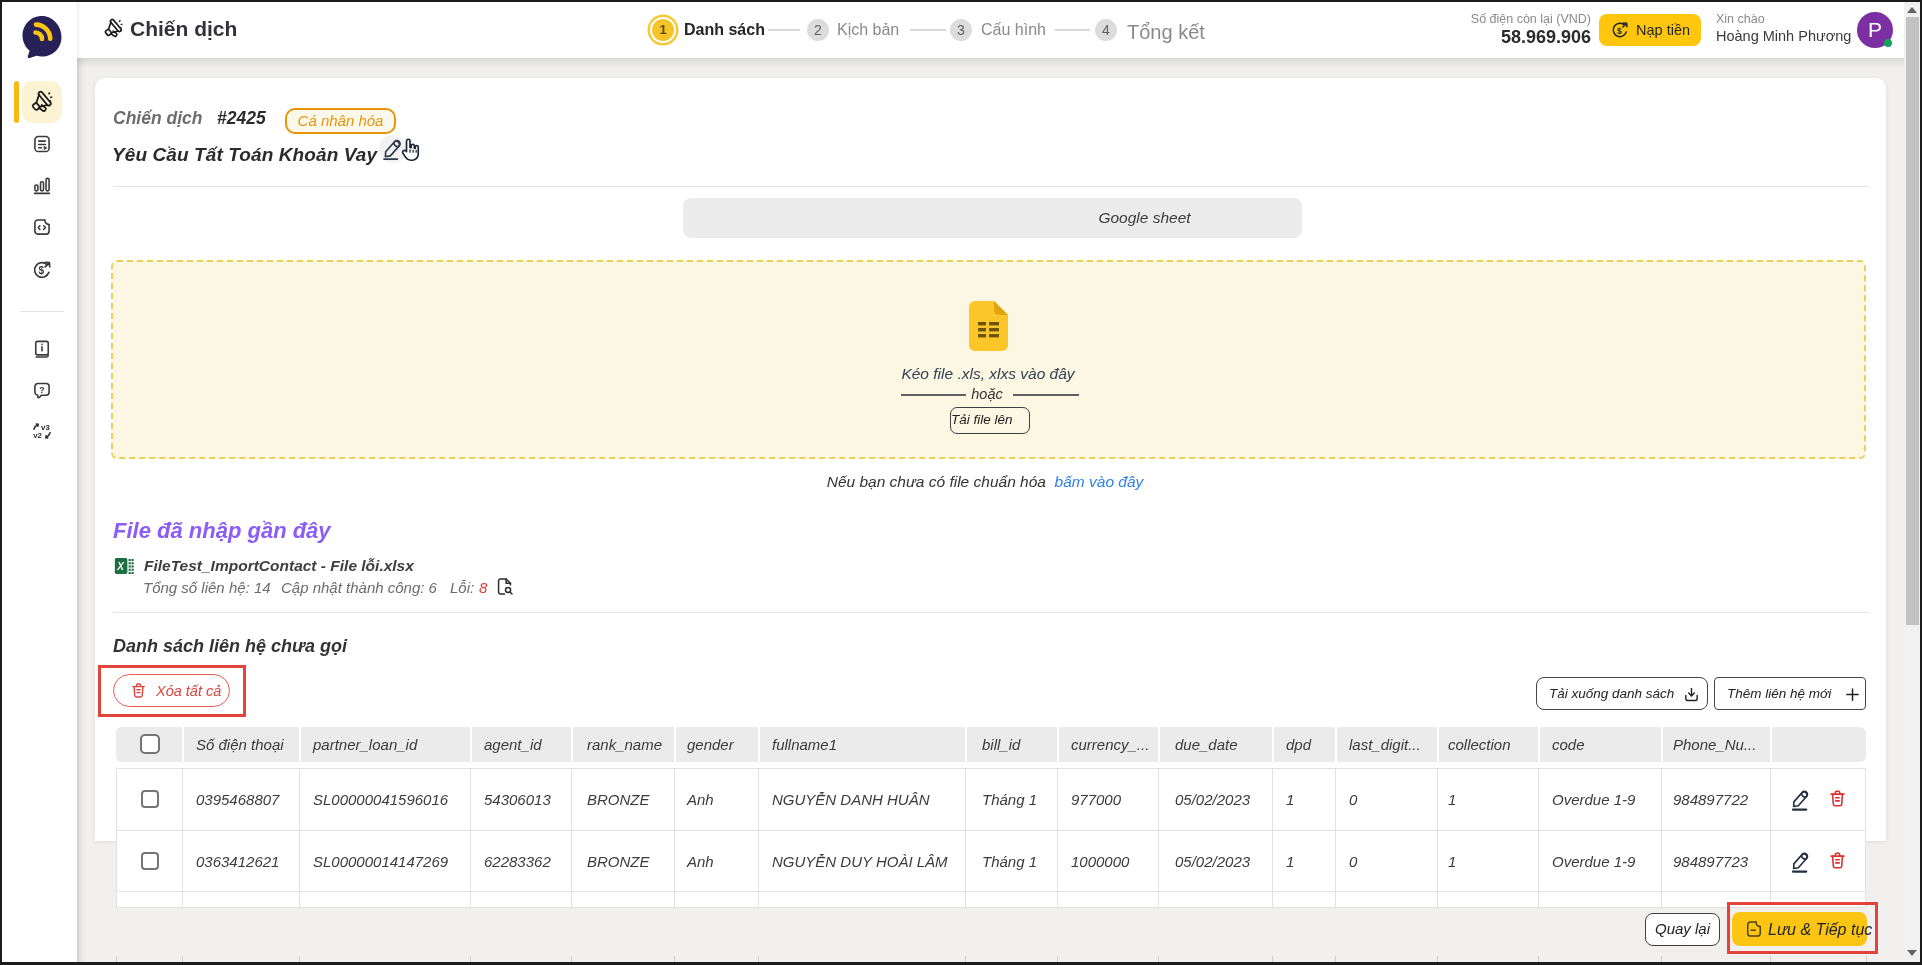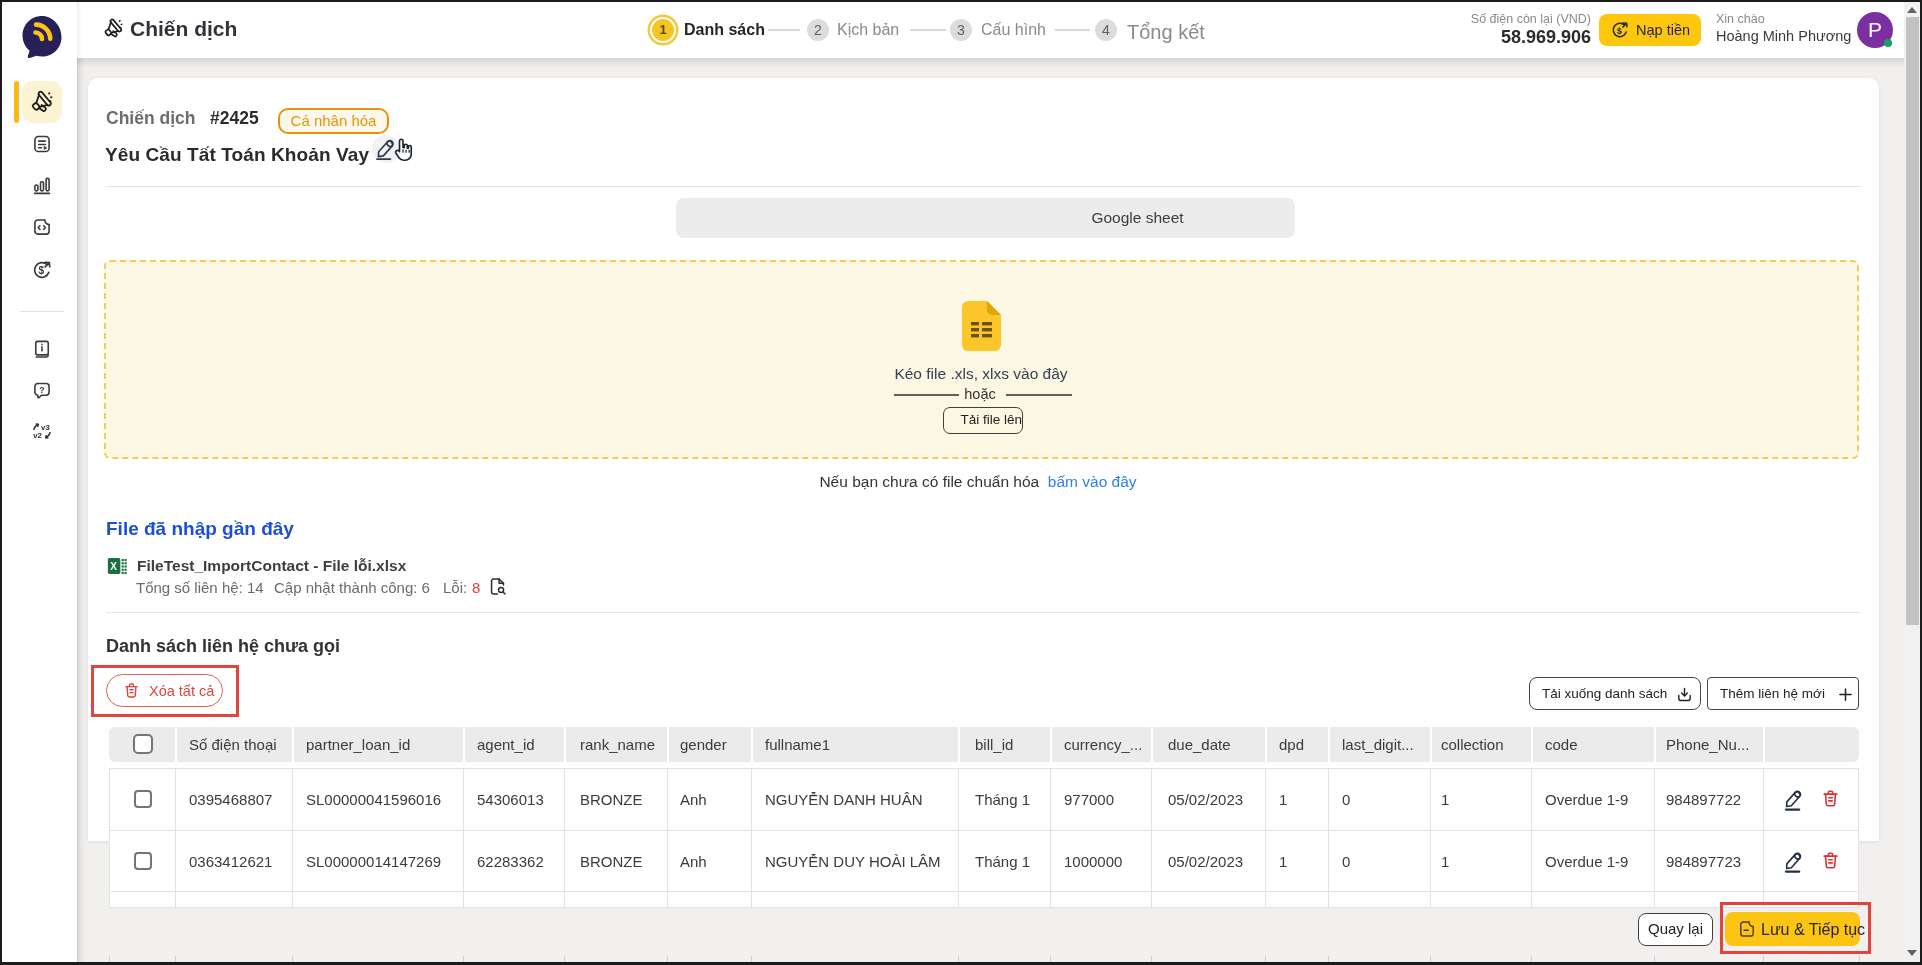--- a/index.html
+++ b/index.html
@@ -4,21 +4,21 @@
 <style>
   * { box-sizing: border-box; margin: 0; padding: 0; }
   html,body { width:1922px; height:965px; overflow:hidden; }
   body { font-family:"Liberation Sans", sans-serif; background:#fff; position:relative; color:#2e2e2e; }
   .abs { position:absolute; }
   
   #header { left:77px; top:0; width:1827px; height:58px; background:#fff; }
   #mainbg { left:77px; top:58px; width:1827px; height:907px; background:#f1f0ef; }
   #mainbg .topshadow { left:0; top:0; width:100%; height:10px; background:linear-gradient(rgba(0,0,0,.10), rgba(0,0,0,0)); }
   #mainbg .leftshadow { left:0; top:0; width:9px; height:100%; background:linear-gradient(90deg, rgba(0,0,0,.07), rgba(0,0,0,0)); }
-  #card { left:88px; top:78px; width:1791px; height:763px; background:#fff; border-radius:10px 10px 0 0; box-shadow:0 1px 4px rgba(0,0,0,.08); }
+  #card { left:95px; top:78px; width:1791px; height:763px; background:#fff; border-radius:10px 10px 0 0; box-shadow:0 1px 4px rgba(0,0,0,.08);font-style:italic; }
   #sidebar { left:0; top:0; width:77px; height:965px; background:#fff; box-shadow:1px 0 4px rgba(0,0,0,.10); z-index:5; }
   #frame { left:0; top:0; width:1922px; height:965px; border:2px solid #1c1c1c; border-bottom-width:3px; z-index:99; pointer-events:none; }
   
   #sb { left:1904px; top:2px; width:16px; height:960px; background:#f1f1f1; z-index:60; }
   #sb .thumb { left:2px; top:15px; width:13px; height:608px; background:#c2c2c2; }
   #sb .up { left:3px; top:5px; width:0; height:0; border-left:5px solid transparent; border-right:5px solid transparent; border-bottom:6.5px solid #636363; }
   #sb .down { left:3px; top:948px; width:0; height:0; border-left:5px solid transparent; border-right:5px solid transparent; border-top:6.5px solid #636363; }
   svg { display:block; }
 </style>
 </head>
@@ -104,24 +104,24 @@
         <rect x="9" y="27" width="8" height="3.4"></rect>
         <rect x="20" y="27" width="10" height="3.4"></rect>
         <rect x="9" y="33" width="8" height="3.4"></rect>
         <rect x="20" y="33" width="10" height="3.4"></rect>
       </g>
     </svg>
     <div class="abs" style="left:718px; top:287px; width:350px; text-align:center; font-size:15.5px; color:#344054;">Kéo file .xls, xlxs vào đây</div>
     <div class="abs" style="left:806px; top:316px; width:65px; height:2px; background:#5f5f5f;"></div>
     <div class="abs" style="left:827px; top:308px; width:130px; text-align:center; font-size:14.5px; color:#333;">hoặc</div>
     <div class="abs" style="left:918px; top:316px; width:66px; height:2px; background:#5f5f5f;"></div>
-    <div class="abs" style="left:855px; top:329px; width:80px; height:27px; border:1.6px solid #3f3f3f; border-radius:7px; text-align:right; line-height:24px; font-size:13.5px; color:#222;">Tải file lên</div>
+    <div class="abs" style="left:855px; top:329px; width:80px; height:27px; border:1.6px solid #3f3f3f; border-radius:7px; text-align:left; line-height:24px; font-size:13.5px; color:#222;">Tải file lên</div>
     <div class="abs" style="left:640px; top:395px; width:500px; text-align:center; font-size:15.5px; color:#333;">Nếu bạn chưa có file chuẩn hóa &nbsp;<span style="color:#2f80ed;">bấm vào đây</span></div>
 
-    <div class="abs" style="left:18px; top:440px; font-size:19px; font-weight:700; color:#1d4ed8;">File đã nhập gần đây</div>
+    <div class="abs" style="left:18px; top:440px; font-size:22px; font-weight:700; color:#8b5cf6;">File đã nhập gần đây</div>
     <svg class="abs" style="left:19px; top:478px;" width="20" height="20" viewBox="0 0 24 24">
       <rect x="1" y="2.5" width="15" height="19" rx="2" fill="#1d6f42"></rect>
       <g fill="#fff" font-family="Liberation Sans" font-weight="bold" font-size="12">
         <text x="4" y="16.5">X</text>
       </g>
       <g fill="#1d6f42">
         <rect x="17.5" y="3.5" width="2.6" height="2.6"></rect>
         <rect x="21" y="3.5" width="2.6" height="2.6"></rect>
         <rect x="17.5" y="7.4" width="2.6" height="2.6"></rect>
         <rect x="21" y="7.4" width="2.6" height="2.6"></rect>

